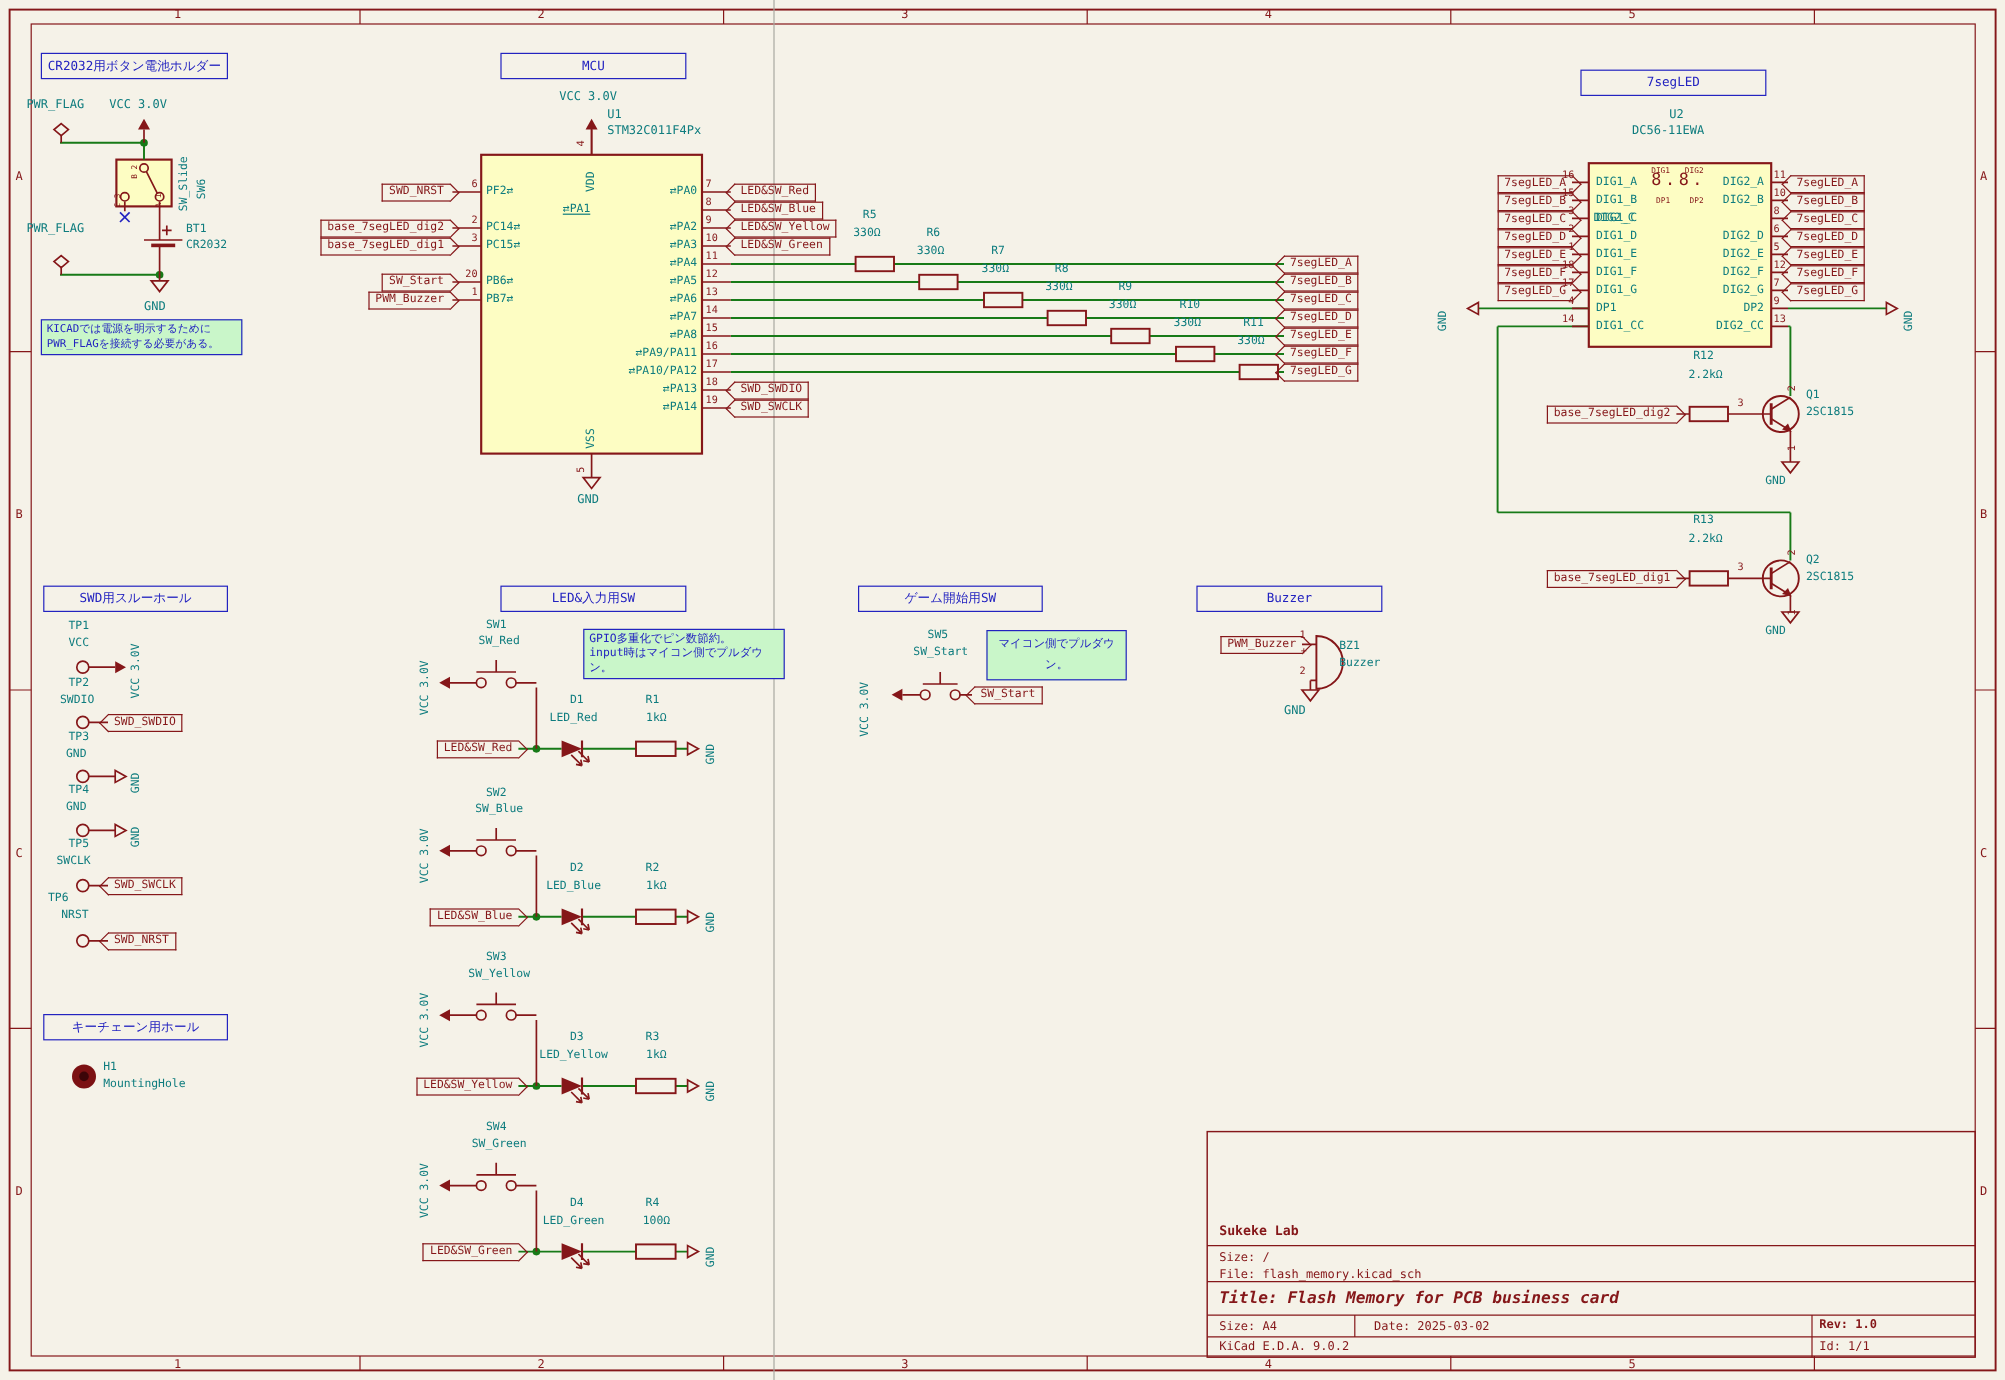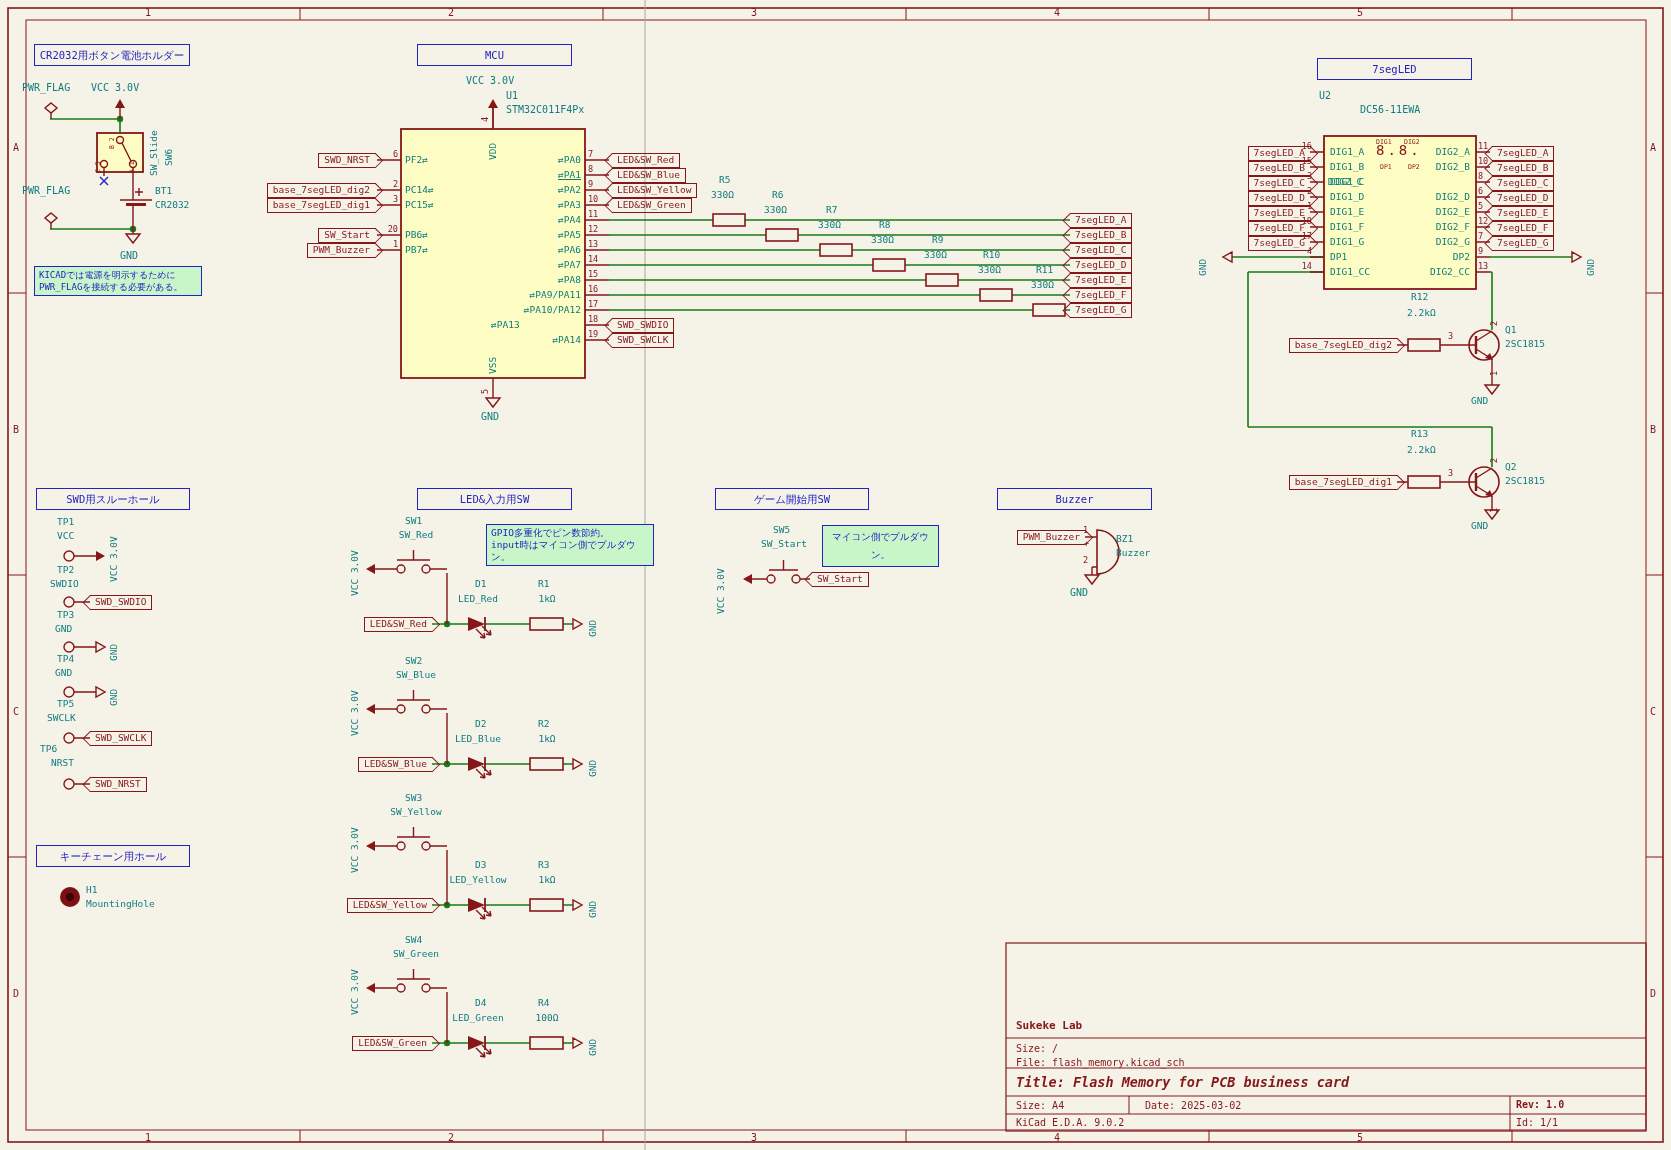--- a/index.html
+++ b/index.html
@@ -248,31 +248,31 @@
 <div class="num" style="left:378px;top:194px;width:20px;text-align:right;">3</div>
 <div class="num" style="left:378px;top:224px;width:20px;text-align:right;">20</div>
 <div class="num" style="left:378px;top:239px;width:20px;text-align:right;">1</div>
 <div class="gl pr" style="right:1296px;top:153px;">SWD_NRST</div>
 <div class="gl pr" style="right:1296px;top:183px;">base_7segLED_dig2</div>
 <div class="gl pr" style="right:1296px;top:198px;">base_7segLED_dig1</div>
 <div class="gl pr" style="right:1296px;top:228px;">SW_Start</div>
 <div class="gl pr" style="right:1296px;top:243px;">PWM_Buzzer</div>
 
 <div class="x t" style="left:491px;top:154px;width:90px;text-align:right;">⇄PA0</div>
-<div class="x t" style="left:491px;top:169px;width:90px;text-align:right;text-decoration:underline;">⇄PA1</div>
+<div class="x t" style="left:469px;top:169px;width:90px;text-decoration:underline;">⇄PA1</div>
 <div class="x t" style="left:491px;top:184px;width:90px;text-align:right;">⇄PA2</div>
 <div class="x t" style="left:491px;top:199px;width:90px;text-align:right;">⇄PA3</div>
 <div class="x t" style="left:491px;top:214px;width:90px;text-align:right;">⇄PA4</div>
 <div class="x t" style="left:491px;top:229px;width:90px;text-align:right;">⇄PA5</div>
 <div class="x t" style="left:491px;top:244px;width:90px;text-align:right;">⇄PA6</div>
 <div class="x t" style="left:491px;top:259px;width:90px;text-align:right;">⇄PA7</div>
 <div class="x t" style="left:491px;top:274px;width:90px;text-align:right;">⇄PA8</div>
 <div class="x t" style="left:491px;top:289px;width:90px;text-align:right;">⇄PA9/PA11</div>
 <div class="x t" style="left:491px;top:304px;width:90px;text-align:right;">⇄PA10/PA12</div>
-<div class="x t" style="left:491px;top:319px;width:90px;">⇄PA13</div>
+<div class="x t" style="left:491px;top:319px;width:90px;text-align:right;">⇄PA13</div>
 <div class="x t" style="left:491px;top:334px;width:90px;text-align:right;">⇄PA14</div>
 <div class="num" style="left:588px;top:149px;">7</div>
 <div class="num" style="left:588px;top:164px;">8</div>
 <div class="num" style="left:588px;top:179px;">9</div>
 <div class="num" style="left:588px;top:194px;">10</div>
 <div class="num" style="left:588px;top:209px;">11</div>
 <div class="num" style="left:588px;top:224px;">12</div>
 <div class="num" style="left:588px;top:239px;">13</div>
 <div class="num" style="left:588px;top:254px;">14</div>
 <div class="num" style="left:588px;top:269px;">15</div>
@@ -302,21 +302,21 @@
 <div class="x t" style="left:1036px;top:264px;">R11</div>
 <div class="x t" style="left:1031px;top:279px;">330Ω</div>
 <div class="gl pl" style="left:1070px;top:213px;">7segLED_A</div>
 <div class="gl pl" style="left:1070px;top:228px;">7segLED_B</div>
 <div class="gl pl" style="left:1070px;top:243px;">7segLED_C</div>
 <div class="gl pl" style="left:1070px;top:258px;">7segLED_D</div>
 <div class="gl pl" style="left:1070px;top:273px;">7segLED_E</div>
 <div class="gl pl" style="left:1070px;top:288px;">7segLED_F</div>
 <div class="gl pl" style="left:1070px;top:303px;">7segLED_G</div>
 
-<div class="x t s10" style="left:1319px;top:89px;">U2</div>
+<div class="x t s10" style="left:1391px;top:89px;">U2</div>
 <div class="x t s10" style="left:1360px;top:103px;">DC56-11EWA</div>
 <div class="x m s7" style="left:1376px;top:139px;">DIG1</div>
 <div class="x m s7" style="left:1404px;top:139px;">DIG2</div>
 <div class="x m" style="left:1376px;top:144px;font-size:14px;letter-spacing:3px;">8.8.</div>
 <div class="x m s7" style="left:1380px;top:164px;">DP1</div>
 <div class="x m s7" style="left:1408px;top:164px;">DP2</div>
 
 <div class="x t" style="left:1330px;top:146px;">DIG1_A</div>
 <div class="x t" style="left:1330px;top:161px;">DIG1_B</div>
 <div class="x t" style="left:1330px;top:176px;">DIG1_C</div>

